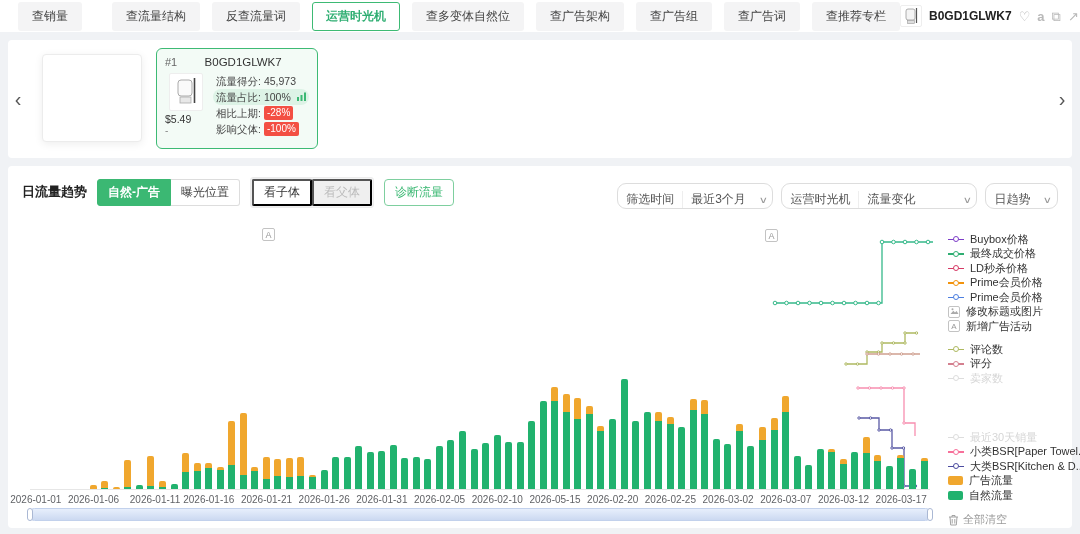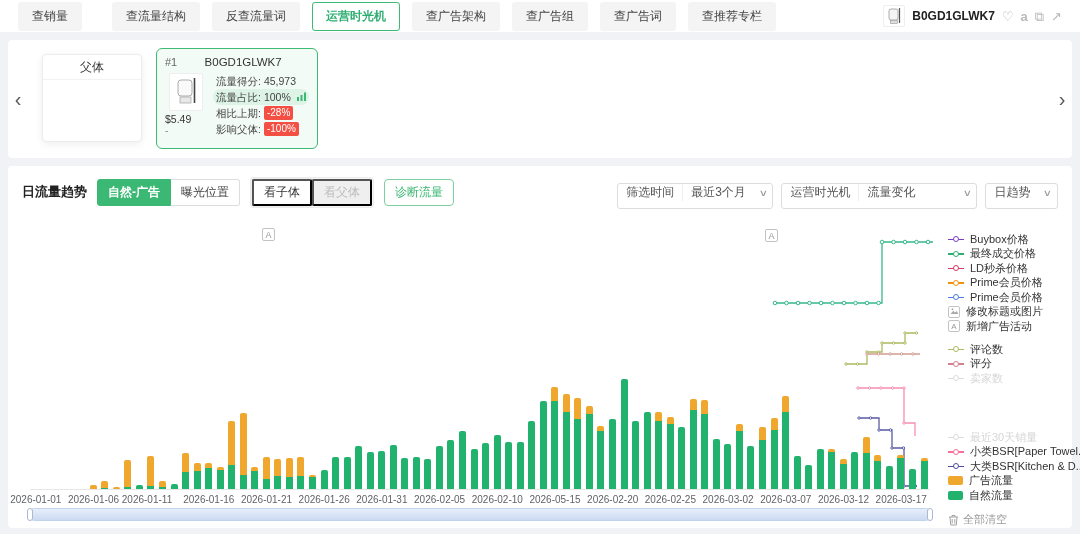--- a/index.html
+++ b/index.html
@@ -45,21 +45,21 @@
   .btn-group { display:flex; }
   .bg-btn { border:1px solid #ddd; background:#fff; color:#444; padding:4px 10px; font-size:12px; cursor:pointer; }
   .bg-btn:first-child { border-radius:3px 0 0 3px; }
   .bg-btn:last-child { border-radius:0 3px 3px 0; border-left:none; }
   .bg-btn.on { background:#3bb873; border-color:#3bb873; color:#fff; font-weight:bold; }
   .seg-group { display:flex; background:#f5f5f6; border:1px solid #ececec; border-radius:3px; padding:1px; }
   .seg-btn { padding:3px 10px; font-size:12px; color:#bbb; cursor:pointer; border-radius:2px; }
   .seg-btn.on { background:#fff; color:#333; box-shadow:0 0 2px rgba(0,0,0,.12); }
   .diag-btn { border:1px solid #7ecf9f; color:#3bb873; background:#fff; border-radius:4px; padding:4px 10px; font-size:12px; cursor:pointer; }
   .ctl-right { margin-left:auto; display:flex; gap:8px; }
-  .ctl { display:flex; align-items:flex-start; border:1px solid #ddd; border-radius:3px; height:26px; font-size:12px; color:#555; cursor:pointer;margin-top:8px; }
+  .ctl { display:flex; align-items:flex-end; border:1px solid #ddd; border-radius:9px; height:26px; font-size:12px; color:#555; cursor:pointer;margin-top:8px; }
   .ctl .lab { padding:0 8px; }
   .ctl .val { padding:0 6px 0 8px; border-left:1px solid #eee; display:flex; align-items:center; gap:14px; }
   .ctl .val.noline { border-left:none; }
   .caret { color:#999; font-size:9px; transform:scaleX(1.4); display:inline-block; }
 
   
   .plot { position:absolute; left:22px; top:58px; width:900px; height:266px; border-bottom:1px solid #e6e6e6; }
   .bar { position:absolute; bottom:0; width:7px; display:flex; flex-direction:column; justify-content:flex-end; border-radius:2px 2px 0 0; overflow:hidden; cursor:pointer; }
   .seg-ad { width:100%; }
   .seg-org { width:100%; }
@@ -88,20 +88,21 @@
 </style>
 </head>
 <body>
 
 <header class="topbar">
   <nav class="tabs" id="tabs">
       <button class="tab first">查销量</button>
       <button class="tab">查流量结构</button>
       <button class="tab">反查流量词</button>
       <button class="tab active">运营时光机</button>
+      <button class="tab">查多变体自然位</button>
       <button class="tab">查广告架构</button>
       <button class="tab">查广告组</button>
       <button class="tab">查广告词</button>
       <button class="tab">查推荐专栏</button>
     </nav>
   <div class="top-right">
     <span class="mini-thumb">
       <svg width="16" height="18" viewBox="0 0 16 18">
         <rect x="3" y="2" width="9" height="11" rx="2" fill="#f4f4f4" stroke="#999" stroke-width="0.8"></rect>
         <line x1="13.5" y1="1" x2="13.5" y2="16" stroke="#555" stroke-width="1.2"></line>
@@ -114,21 +115,20 @@
     <span class="tb-icon">⧉</span>
     <span class="tb-icon">↗</span>
   </div>
 </header>
 
 <section class="carousel">
   <span class="car-arrow car-prev">‹</span>
   <span class="car-arrow car-next">›</span>
 
   <div class="pcard">
-    <div class="pcard-h">父体</div>
   </div>
 
   <div class="scard">
     <div class="scard-h">
       <span>#1</span>
       <span class="asin">B0GD1GLWK7</span>
     </div>
     <div class="scard-body">
       <div class="scard-left">
         <span class="img-box">
@@ -509,21 +509,21 @@
       <div class="bar" style="left: 890.5px; height: 31px;">
         <div class="seg-ad" style="height: 3px; background: rgb(240, 167, 46);"></div>
         <div class="seg-org" style="height: 28px; background: rgb(33, 178, 110);"></div>
       </div>
       <div class="event-a" style="left: 232px; top: 4px;">A</div>
       <div class="event-a" style="left: 735px; top: 5px;">A</div>
     </div>
   <div class="xticks" id="xticks">
       <span class="xtick" style="left: 5.8px;">2026-01-01</span>
       <span class="xtick" style="left: 63.5px;">2026-01-06</span>
-      <span class="xtick" style="left: 117px;">2026-01-11</span>
+      <span class="xtick" style="left: 125px;">2026-01-11</span>
       <span class="xtick" style="left: 178.8px;">2026-01-16</span>
       <span class="xtick" style="left: 236.5px;">2026-01-21</span>
       <span class="xtick" style="left: 294.2px;">2026-01-26</span>
       <span class="xtick" style="left: 351.9px;">2026-01-31</span>
       <span class="xtick" style="left: 409.6px;">2026-02-05</span>
       <span class="xtick" style="left: 467.3px;">2026-02-10</span>
       <span class="xtick" style="left: 525px;">2026-05-15</span>
       <span class="xtick" style="left: 582.7px;">2026-02-20</span>
       <span class="xtick" style="left: 640.4px;">2026-02-25</span>
       <span class="xtick" style="left: 698.1px;">2026-03-02</span>

